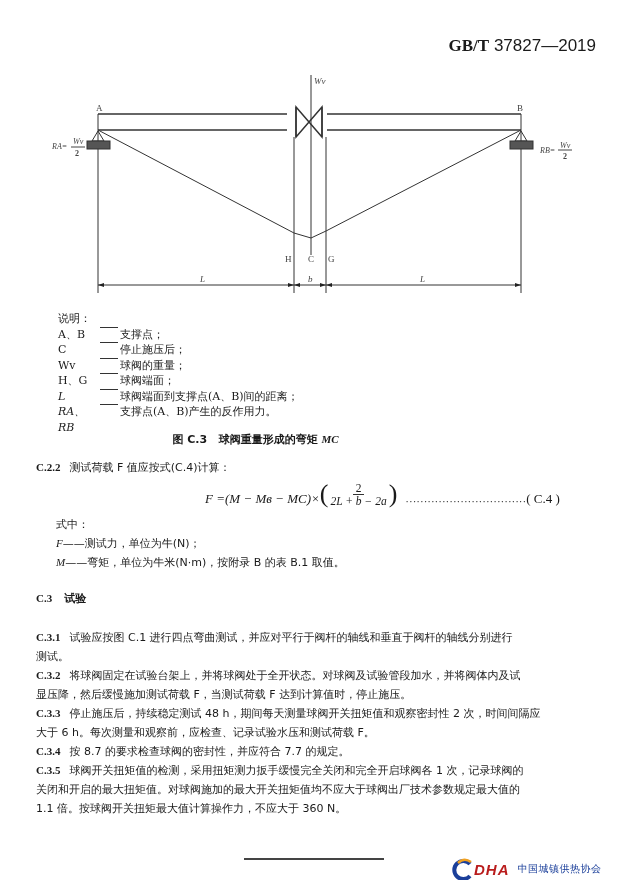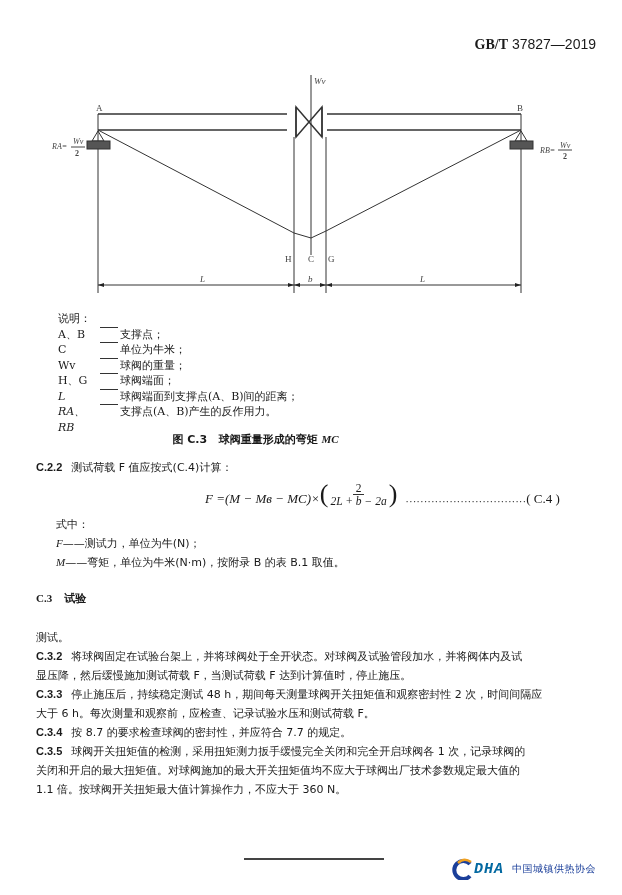--- a/index.html
+++ b/index.html
@@ -1,42 +1,42 @@
 <!DOCTYPE html>
 <html><head>
 <meta charset="utf-8">
 <style>
   html, body { margin: 0; padding: 0; background: #ffffff; }
   body { width: 622px; height: 895px; position: relative; overflow: hidden;
          font-family: "DejaVu Serif", "Liberation Serif", serif; color: #1a1a1a; }
   .abs { position: absolute; }
-  .std-code { right: 26px; top: 36px; font-size: 14px; font-family: "Liberation Sans", sans-serif; }
+  .std-code { right: 26px; top: 36px; font-size: 17px; font-family: "Liberation Sans", sans-serif; }
   .std-code b { font-family: "Liberation Serif", serif; font-weight: bold; }
   #diagram { left: 0; top: 0; }
   .legend { left: 58px; top: 311px; font-size: 11px; line-height: 15.5px; }
   .legend .row { display: flex; }
   .legend .sym { width: 42px; display: inline-block; }
   .legend .dash { display: inline-block; width: 18px; border-top: 1px solid #333; margin: 0 2px 3px 0; vertical-align: middle; }
   .legend .title { margin-bottom: 0; }
   .fig-cap { left: 0; width: 511px; text-align: center; top: 432px; font-size: 11px; font-weight: bold; font-family: "DejaVu Sans", sans-serif; }
   .fig-cap i { font-family: "Liberation Serif", serif; font-weight: bold; }
   .para { font-size: 11px; line-height: 19px; left: 36px; width: 560px; font-family: "DejaVu Sans", sans-serif; }
-  .para b.num { font-family: Liberation Sans, sans-serif; font-weight: bold; margin-right: 9px; }
+  .para b.num { font-family: Liberation Serif, serif; font-weight: bold; margin-right: 9px; }
   .formula { top: 481px; left: 205px; font-family: "Liberation Serif", serif; font-size: 13px; display: flex; align-items: flex-end; }
   .formula .frac { display: inline-flex; flex-direction: column; align-items: center; margin: 0 2px; font-size: 11.5px; }
   .formula .frac .num { border-bottom: 1px solid #333; padding: 0 3px; }
   .formula .paren { font-size: 26px; font-weight: 100; line-height: 1; }
   .formula .dots { margin-left: 8px; letter-spacing: 0px; font-size: 11px; }
   .where { left: 56px; font-size: 11px; line-height: 19px; font-family: "DejaVu Sans", sans-serif; }
   .where i { font-family: "Liberation Serif", serif; }
   .sec { left: 36px; top: 591px; font-size: 11px; font-weight: bold; font-family: "DejaVu Sans", sans-serif; }
   .sec span.n { font-family: "Liberation Serif", serif; margin-right: 12px; margin-top: 30px; }
   .footline { left: 244px; top: 858px; width: 140px; border-top: 2px solid #444; }
   .logo { left: 452px; top: 858px; display: flex; align-items: center; }
-  .logo .dha { font-family: Liberation Mono, monospace; font-style: italic; font-weight: bold; color: #0369a1; font-size: 15px; letter-spacing: 1px; }
+  .logo .dha { font-family: Liberation Sans, sans-serif; font-style: italic; font-weight: bold; color: #b91c1c; font-size: 15px; letter-spacing: 1px; }
   .logo .cn { font-family: "DejaVu Sans", sans-serif; font-size: 10px; color: #1b3f9a; margin-left: 8px; letter-spacing: 0.5px; }
 </style>
 </head>
 <body>
 
 <div class="abs std-code">
   <b>GB/T</b>
   <span>37827—2019</span>
 </div>
 
@@ -111,21 +111,21 @@
 <div class="abs legend">
   <div class="title">说明：</div>
   <div class="row">
       <span class="sym">A、B</span>
       <span class="dash"></span>
       <span>支撑点；</span>
     </div>
   <div class="row">
       <span class="sym">C</span>
       <span class="dash"></span>
-      <span>单位为牛米；</span>
+      <span>停止施压后；</span>
     </div>
   <div class="row">
       <span class="sym">Wv</span>
       <span class="dash"></span>
       <span>球阀的重量；</span>
     </div>
   <div class="row">
       <span class="sym">H、G</span>
       <span class="dash"></span>
       <span>球阀端面；</span>
@@ -168,20 +168,21 @@
   <div>式中：</div>
   <div><i>F</i><span>——测试力，单位为牛(N)；</span></div>
   <div><i>M</i><span>——弯矩，单位为牛米(N·m)，按附录 B 的表 B.1 取值。</span></div>
 </div>
 
 <div class="abs sec">
   <span class="n">C.3</span><span>试验</span>
 </div>
 
 <div class="abs para" style="top:628px">
+  <div><b class="num">C.3.1</b><span>试验应按图 C.1 进行四点弯曲测试，并应对平行于阀杆的轴线和垂直于阀杆的轴线分别进行</span></div>
   <div>测试。</div>
   <div><b class="num">C.3.2</b><span>将球阀固定在试验台架上，并将球阀处于全开状态。对球阀及试验管段加水，并将阀体内及试</span></div>
   <div>显压降，然后缓慢施加测试荷载 F，当测试荷载 F 达到计算值时，停止施压。</div>
   <div><b class="num">C.3.3</b><span>停止施压后，持续稳定测试 48 h，期间每天测量球阀开关扭矩值和观察密封性 2 次，时间间隔应</span></div>
   <div>大于 6 h。每次测量和观察前，应检查、记录试验水压和测试荷载 F。</div>
   <div><b class="num">C.3.4</b><span>按 8.7 的要求检查球阀的密封性，并应符合 7.7 的规定。</span></div>
   <div><b class="num">C.3.5</b><span>球阀开关扭矩值的检测，采用扭矩测力扳手缓慢完全关闭和完全开启球阀各 1 次，记录球阀的</span></div>
   <div>关闭和开启的最大扭矩值。对球阀施加的最大开关扭矩值均不应大于球阀出厂技术参数规定最大值的</div>
   <div>1.1 倍。按球阀开关扭矩最大值计算操作力，不应大于 360 N。</div>
 </div>

